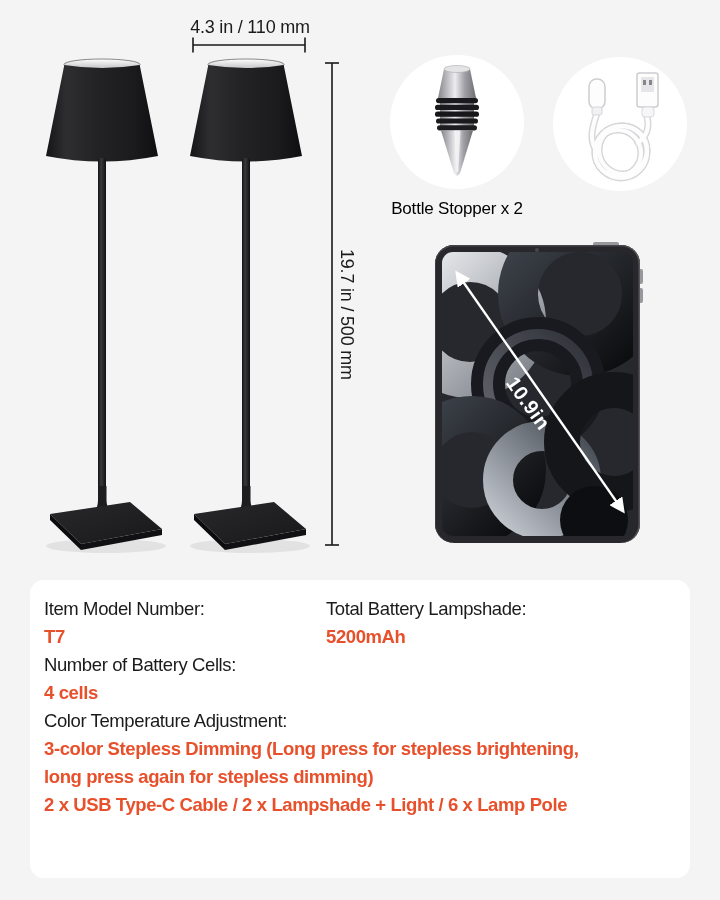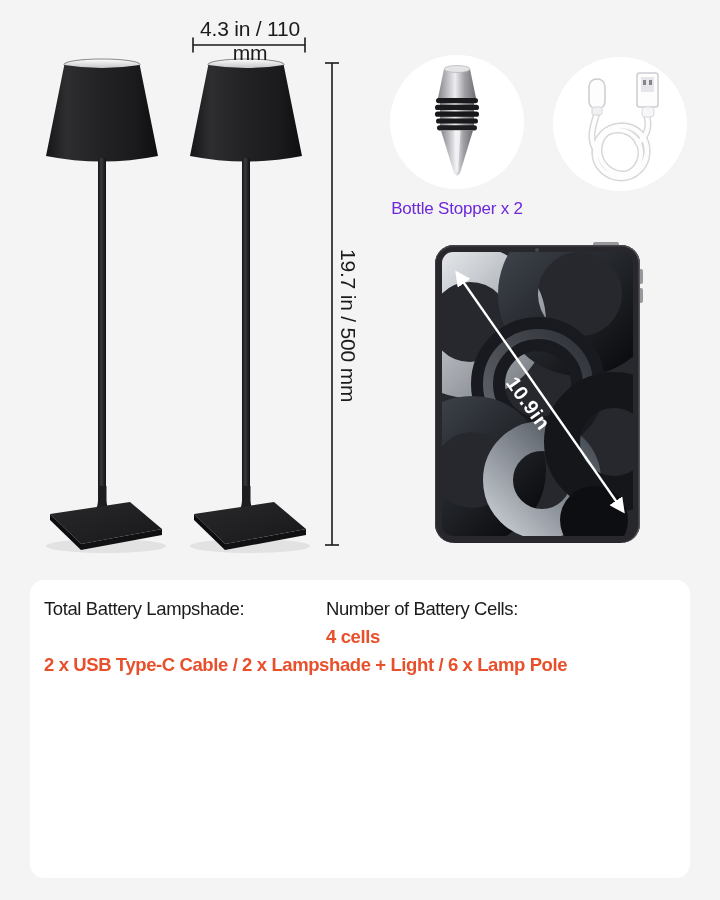--- a/index.html
+++ b/index.html
@@ -1,29 +1,29 @@
 <!DOCTYPE html>
 <html><head>
 <meta charset="utf-8">
 <style>
   html,body{margin:0;padding:0;}
   body{width:720px;height:900px;background:#f4f4f5;font-family:"Liberation Sans",sans-serif;overflow:hidden;}
   .stage{position:relative;width:720px;height:900px;background:#f4f4f5;}
 
   
-  .dim-label{position:absolute;color:#1b1b1b;font-size:21px;letter-spacing:-0.2px;}
+  .dim-label{position:absolute;color:#1b1b1b;font-size:18px;letter-spacing:-0.2px;}
   .dim-h{left:184px;top:17px;width:132px;text-align:center;}
   .dim-v{left:336px;top:249px;writing-mode:vertical-rl;}
 
   
   .acc-circle{position:absolute;width:134px;height:134px;border-radius:50%;background:#ffffff;}
   .acc-circle svg{position:absolute;inset:0;}
   .c1{left:390px;top:55px;}
   .c2{left:553px;top:57px;}
-  .acc-label{position:absolute;top:199px;width:164px;text-align:center;color:#6d28d9;font-size:17px;letter-spacing:-0.2px;}
+  .acc-label{position:absolute;top:199px;width:164px;text-align:center;color:#000000;font-size:17px;letter-spacing:-0.2px;}
   .l1{left:375px;}
   .l2{left:538px;}
 
   
   .tablet{position:absolute;left:435px;top:245px;width:205px;height:298px;}
   .tab-btn{position:absolute;background:#97979c;border-radius:2px;}
   .btn-power{top:-3px;left:158px;width:26px;height:6px;}
   .btn-vol1{right:-3px;top:24px;width:6px;height:15px;}
   .btn-vol2{right:-3px;top:43px;width:6px;height:15px;}
   .tab-frame{position:absolute;inset:0;background:#28282c;border-radius:19px;z-index:1;
@@ -197,28 +197,38 @@
         <line x1="22" y1="28" x2="188" y2="266" stroke="#ffffff" stroke-width="2.4" marker-start="url(#ah)" marker-end="url(#ah)"></line>
       </svg>
       <div class="diag-label">10.9in</div>
     </div>
   </div>
 
   <div class="spec-card">
     <div class="spec-inner">
       <div class="spec-grid">
         <div class="cell">
+          <div class="sl">Item Model Number:</div>
+          <div class="sv">T7</div>
+        </div>
+        <div class="cell">
           <div class="sl">Total Battery Lampshade:</div>
+          <div class="sv">5200mAh</div>
         </div>
         <div class="cell">
           <div class="sl">Number of Battery Cells:</div>
           <div class="sv">4 cells</div>
         </div>
       </div>
 
+      <div class="spec-block">
+        <div class="sl">Color Temperature Adjustment:</div>
+        <div class="sv">3-color Stepless Dimming (Long press for stepless brightening,</div>
+        <div class="sv">long press again for stepless dimming)</div>
+      </div>
 
       <div class="spec-block">
         <div class="sv">2 x USB Type-C Cable / 2 x Lampshade + Light / 6 x Lamp Pole</div>
       </div>
     </div>
   </div>
 
 </div>
 
 </body></html>

